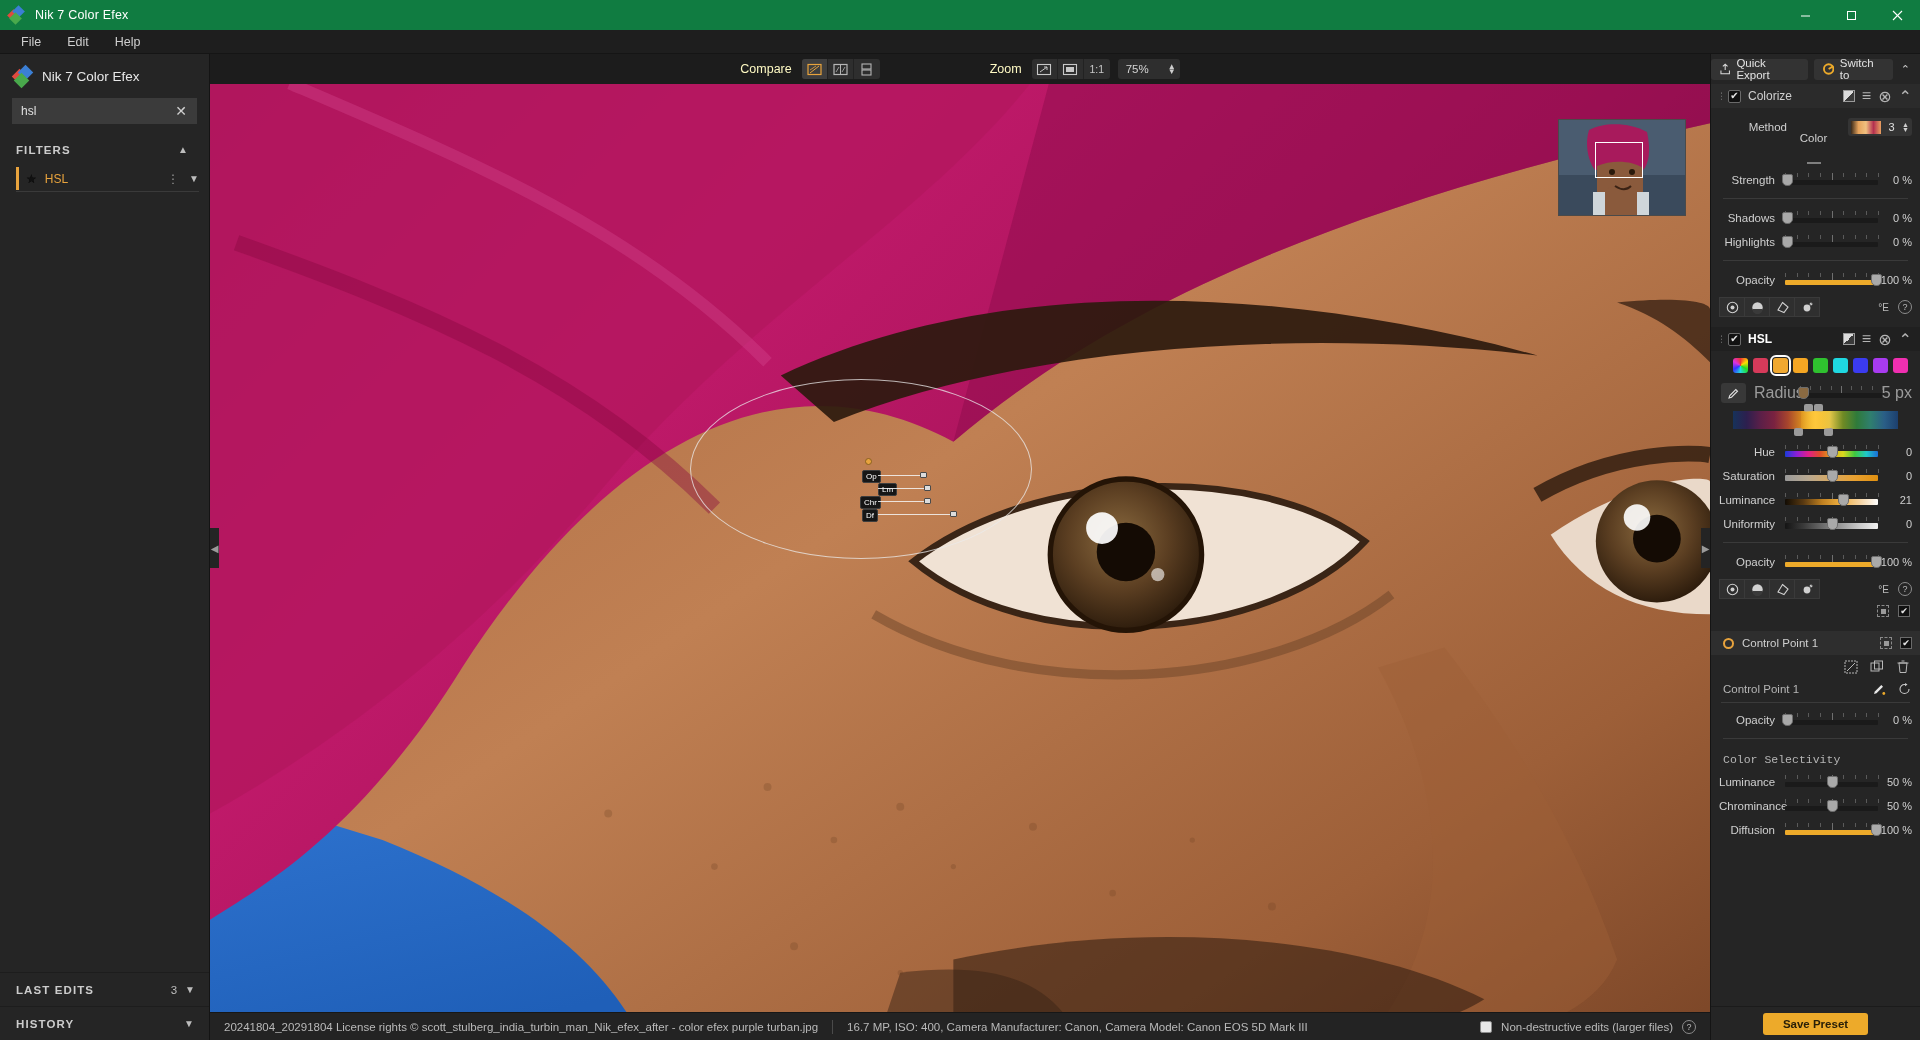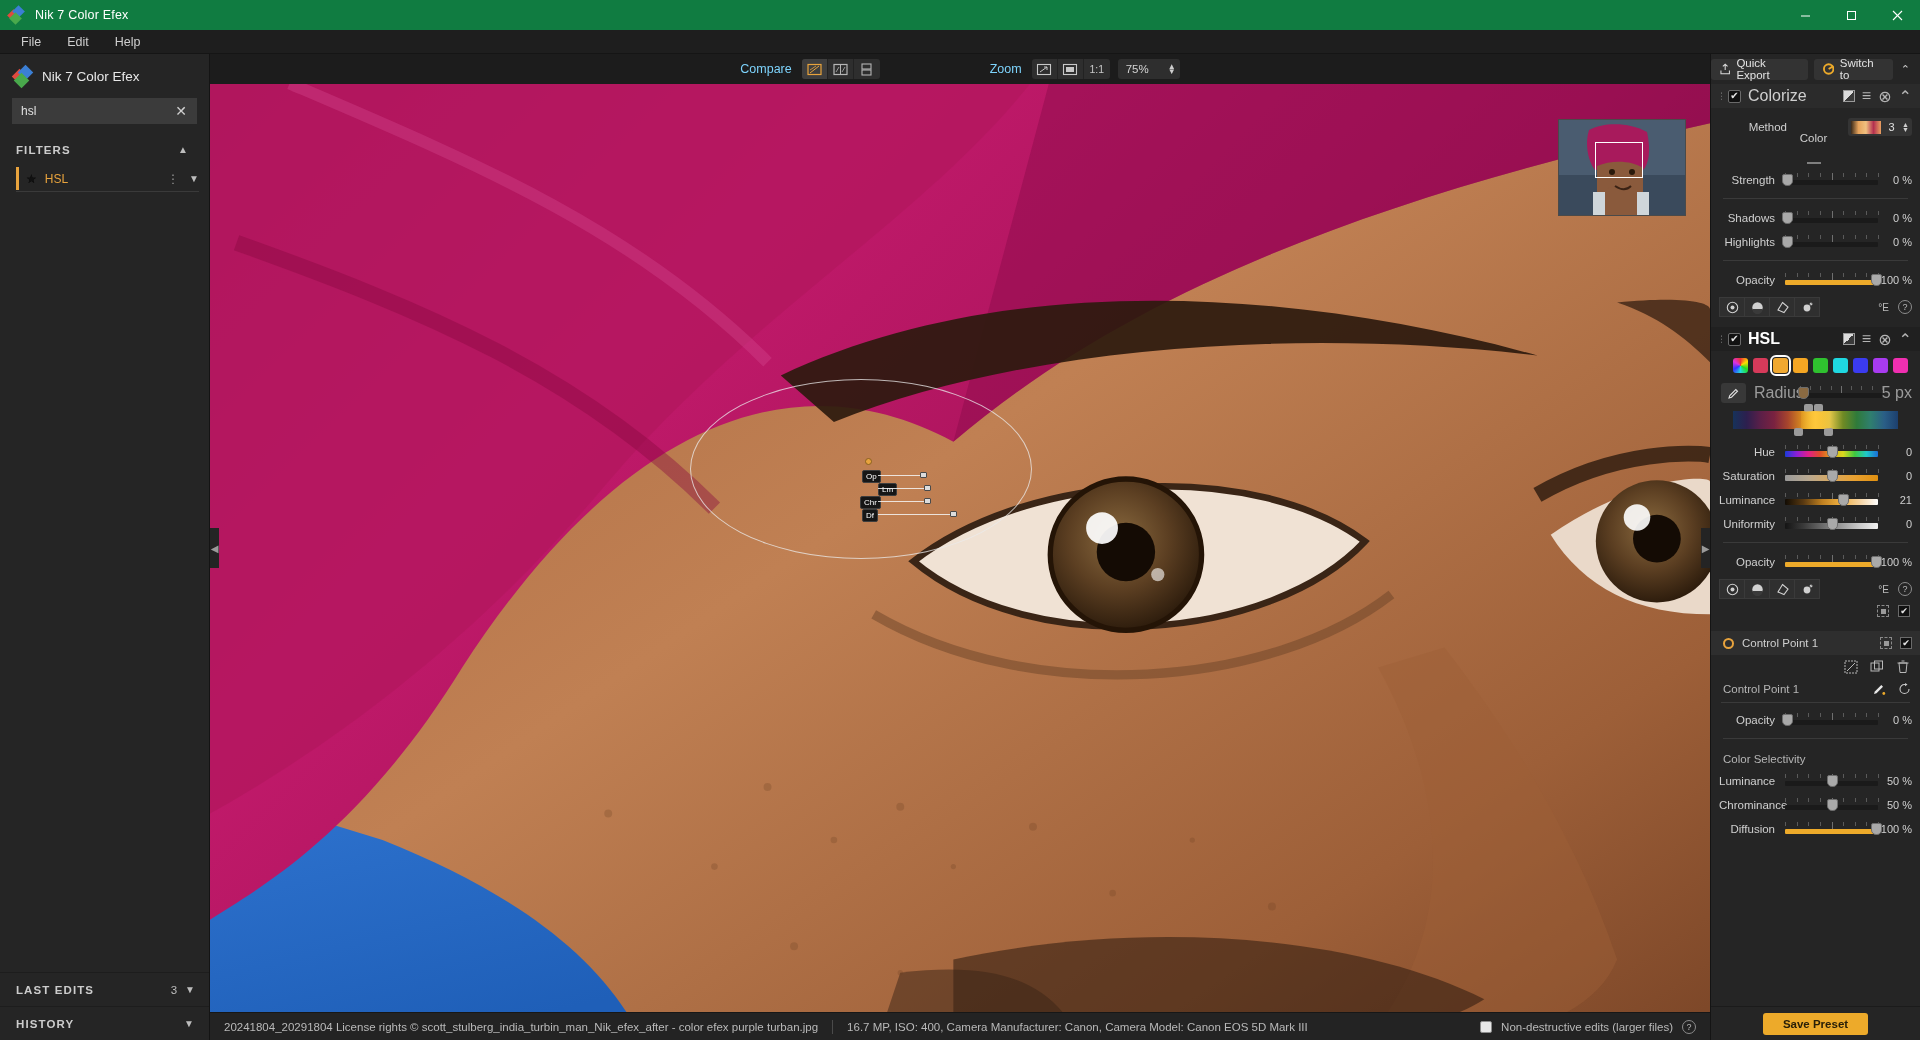--- a/index.html
+++ b/index.html
@@ -90,21 +90,21 @@
   }
   .bottom-sec .rt { display: flex; align-items: center; gap: 8px; font-weight: normal; letter-spacing: 0; color: #bdbdbd; font-size: 11.5px;}
 
   
   .center { flex: 1; display: flex; flex-direction: column; background: #1c1c1c; min-width: 0; position: relative; }
   .toolbar {
     height: 30px; display: flex; align-items: center; justify-content: center;
     gap: 0; flex: 0 0 30px; position: relative; background: #1c1c1c;
   }
   .tgroup { display: flex; align-items: center; }
-  .tlabel { font-size: 12.5px; color: #7dd3fc; margin-right: 10px; }
+  .tlabel { font-size: 12.5px; color: #fef9c3; margin-right: 10px; }
   .seg { display: flex; background: #2e2e2e; border-radius: 3px; overflow: hidden; }
   .seg .sb {
     width: 26px; height: 20px; display: flex; align-items: center; justify-content: center;
     border-right: 1px solid #222;
   }
   .seg .sb:last-child { border-right: none; }
   .seg .sb.active { background: #3e3e3e; }
   .spin {
     display: flex; align-items: center; background: #2e2e2e; border-radius: 3px;
     height: 20px; padding: 0 4px 0 8px; margin-left: 8px; min-width: 62px; justify-content: space-between;
@@ -159,21 +159,21 @@
   .fx-head {
     display: flex; align-items: center; height: 24px; padding: 0 8px 0 6px; gap: 7px;
     background: #2b2b2b;
   }
   .fx-head.dark { background: #202020; }
   .grip { color: #7d7d7d; font-size: 9px; letter-spacing: -1px; width: 4px; }
   .cbox {
     width: 13px; height: 13px; background: #111; border: 1px solid #6a6a6a; border-radius: 2px;
     display: flex; align-items: center; justify-content: center; color: #e6e6e6; font-size: 10px; line-height: 1;
   }
-  .fx-name { font-size: 16px; color: #cfcfcf; flex: 1; }
+  .fx-name { font-size: 12px; color: #cfcfcf; flex: 1; }
   .fx-name.on { color: #ffffff; font-weight: bold; }
   .hicons { display: flex; align-items: center; gap: 7px; color: #b4b4b4; }
   .sq-half { width: 12px; height: 12px; border: 1px solid #9a9a9a; background: linear-gradient(135deg, #dcdcdc 50%, #3a3a3a 50%); }
 
   .fx-body { padding: 8px 8px 10px 8px; }
 
   .row { display: flex; align-items: center; height: 21px; margin-bottom: 3px; }
   .row .lbl { width: 66px; text-align: right; font-size: 11.5px; color: #cfcfcf; padding-right: 10px; }
   .row .val { width: 34px; text-align: right; font-size: 11px; color: #cfcfcf; }
   .slider { flex: 1; position: relative; height: 14px; }
@@ -954,21 +954,21 @@
                   <i style="left:100%"></i>
                 </span>
               <span class="track"></span>
                 <span class="knob" style="left:2%"></span>
             </span>
             <span class="val">0 %</span>
           </div>
 
           <div class="divider"></div>
 
-          <div class="sec-label" style="padding-left:4px;">Color Selectivity</div>
+          <div class="sec-label" style="padding-left:4px;font-family:Liberation Mono, monospace;">Color Selectivity</div>
 
           <div class="row">
             <span class="lbl">Luminance</span>
             <span class="slider">
               <span class="ticks">
                   <i style="left:0%"></i>
                   <i style="left:12.5%"></i>
                   <i style="left:25%"></i>
                   <i style="left:37.5%"></i>
                   <i class="mid" style="left:50%"></i>

